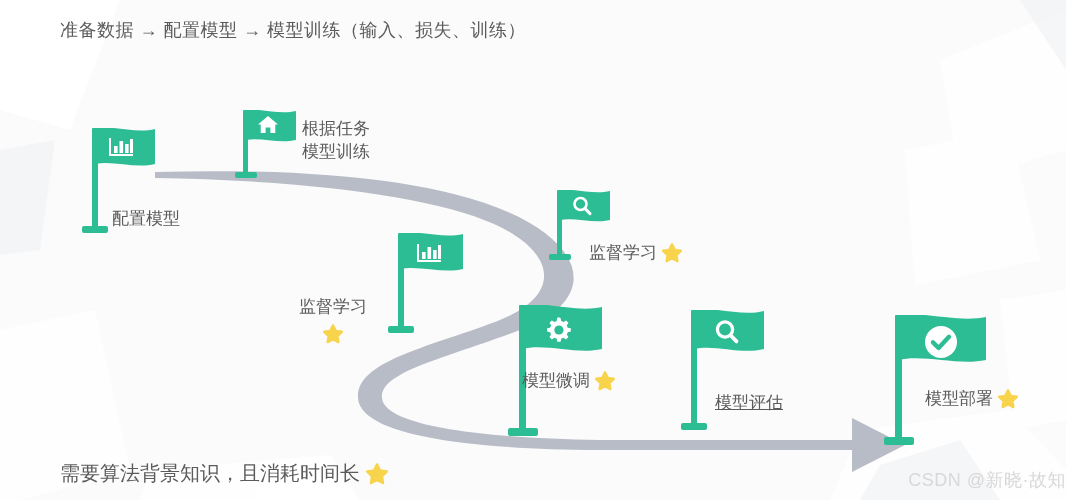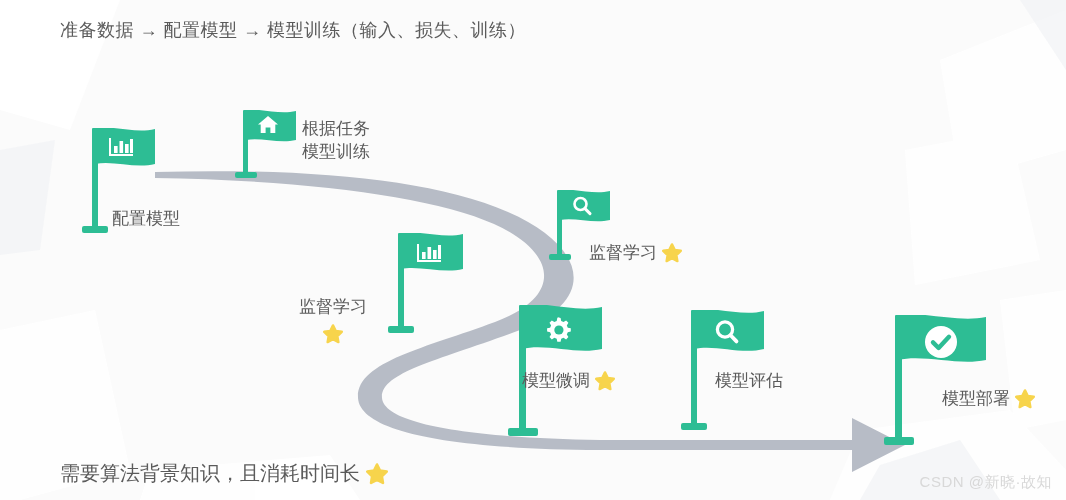--- a/index.html
+++ b/index.html
@@ -20,22 +20,22 @@
     position:absolute;left:60px;top:18px;
     font-size:18px;color:#5b5b5b;letter-spacing:.5px;
     white-space:nowrap;
   }
   .footnote{
     position:absolute;left:60px;top:460px;
     font-size:20px;color:#5b5b5b;white-space:nowrap;
     display:flex;align-items:center;gap:6px;
   }
   .watermark{
-    position:absolute;right:14px;bottom:8px;
-    font-size:15px;color:#d8d8d8;letter-spacing:.5px;
+    position:absolute;right:0;bottom:8px;
+    font-size:18px;color:#d8d8d8;letter-spacing:.5px;
     white-space:nowrap;
   }
 
   
   .flag{position:absolute;}
   .flag .pole{
     position:absolute;left:0;top:0;
     width:6px;background:#2dbd94;border-radius:1px;
   }
   .flag .foot{
@@ -232,40 +232,40 @@
         <path d="M0,0 C21,-4 47,7 70,1 L70,39 C47,45 21,34 0,39 Z" fill="#2dbd94"></path>
       </svg>
     </div>
     <div class="glyph" style="left:22px;top:8px;width:28px;height:28px;">
       <svg width="28" height="28" viewBox="0 0 28 28">
         <circle cx="12" cy="11.5" r="7.6" fill="none" stroke="#ffffff" stroke-width="3.3"></circle>
         <line x1="17.6" y1="17.2" x2="23.5" y2="23.4" stroke="#ffffff" stroke-width="3.8" stroke-linecap="round"></line>
       </svg>
     </div>
   </div>
-  <div class="caption" style="left:715px;top:370px;">
+  <div class="caption" style="left:715px;top:392px;text-decoration:underline;">
     <span>模型评估</span>
   </div>
 
   <div class="flag" style="left:895px;top:315px;width:96px;height:130px;">
     <div class="pole" style="height:125px;width:7px;"></div>
     <div class="foot" style="top:122px;width:30px;height:8px;left:-11px;"></div>
     <div class="cloth">
       <svg width="88" height="64" viewBox="0 0 88 64">
         <path d="M0,0 C26,-4 60,8 88,2 L88,45 C60,51 26,39 0,45 Z" fill="#2dbd94"></path>
       </svg>
     </div>
     <div class="glyph" style="left:28px;top:9px;width:36px;height:36px;">
       <svg width="36" height="36" viewBox="0 0 36 36">
         <circle cx="18" cy="18" r="16" fill="#ffffff"></circle>
         <path d="M10,18.4 L15.6,24 L26,12.8" fill="none" stroke="#2dbd94" stroke-width="4.4" stroke-linecap="round" stroke-linejoin="round"></path>
       </svg>
     </div>
   </div>
-  <div class="caption" style="left:925px;top:388px;margin-left:17px;">
+  <div class="caption" style="left:925px;top:388px;">
     <span>模型部署</span>
     <span class="star">
       <svg width="20" height="20" viewBox="0 0 20 20">
         <path d="M10,1.4 L12.7,6.9 L18.8,7.8 L14.4,12.1 L15.4,18.1 L10,15.3 L4.6,18.1 L5.6,12.1 L1.2,7.8 L7.3,6.9 Z" fill="#f7d44c" stroke="#f7d44c" stroke-width="2.4" stroke-linejoin="round"></path>
       </svg>
     </span>
   </div>
 
   <div class="footnote">
     <span>需要算法背景知识，且消耗时间长</span>

